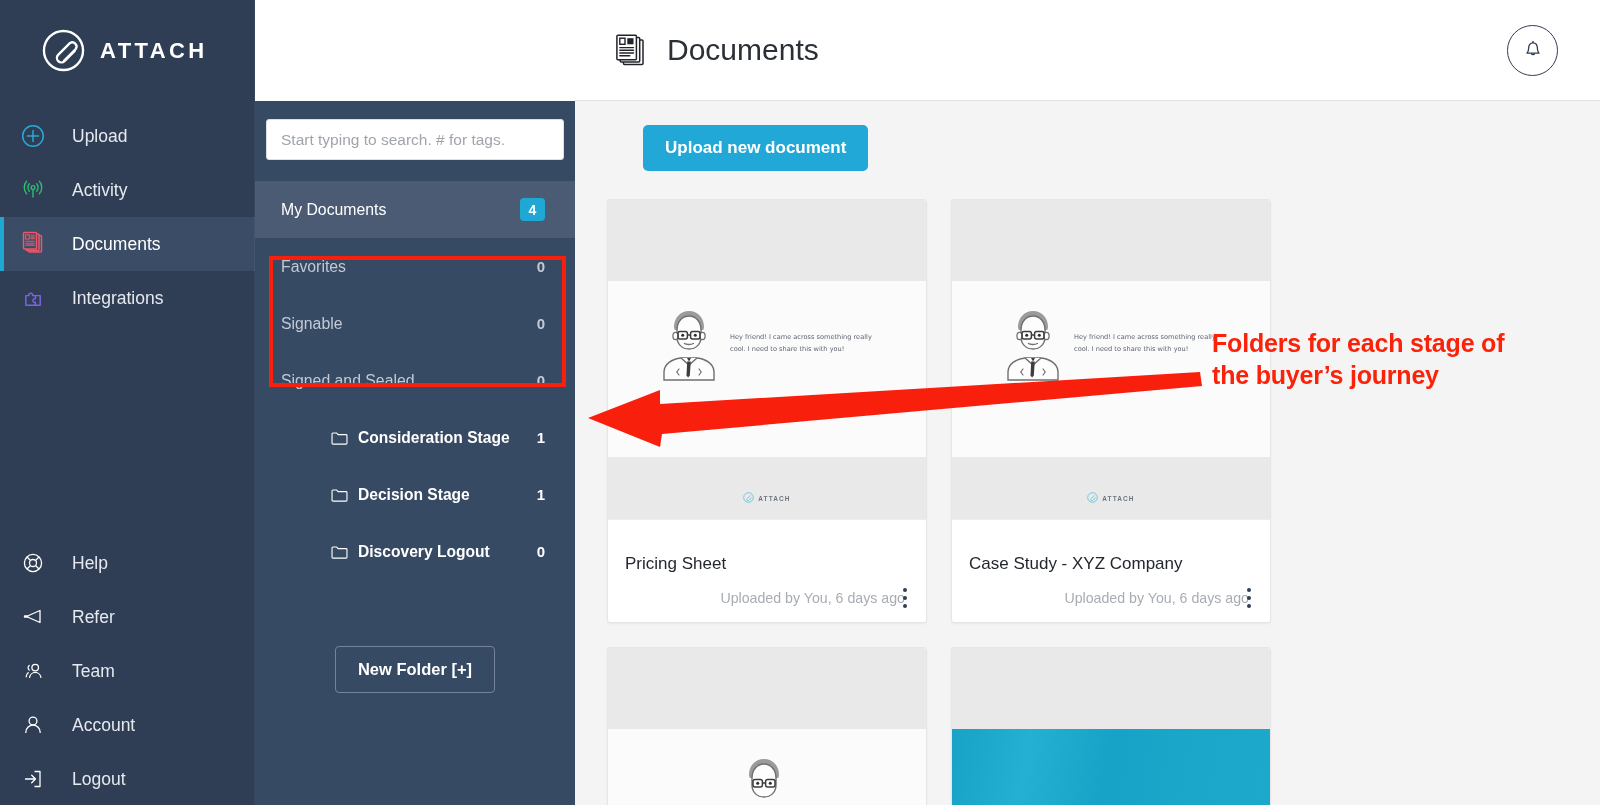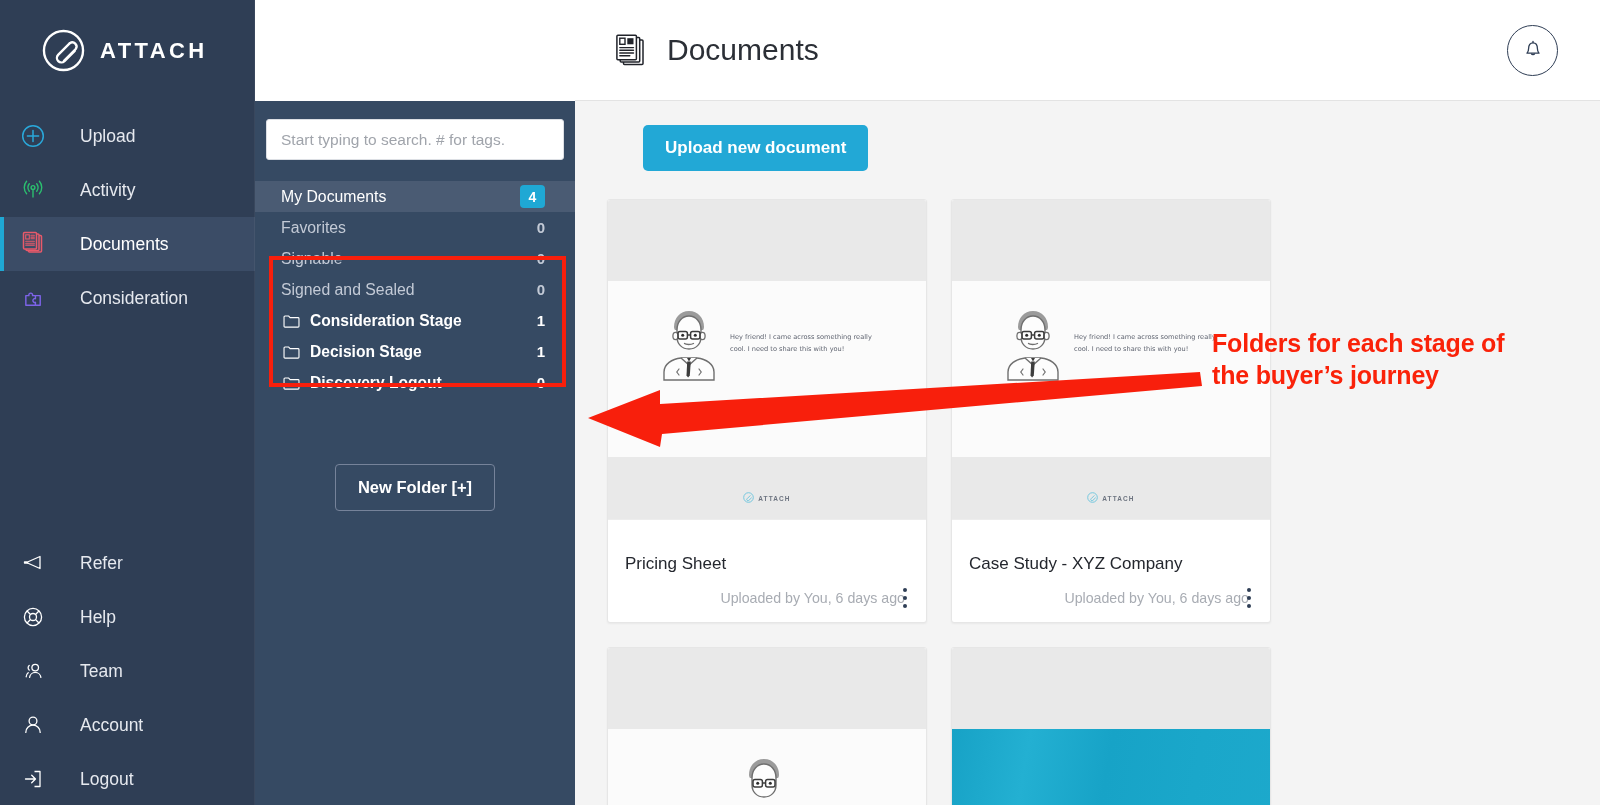--- a/index.html
+++ b/index.html
@@ -31,21 +31,21 @@
     color: #ffffff;
     font-size: 22px;
     letter-spacing: 3.4px;
     font-weight: 600;
   }
   .nav-list { margin-top: 8px; }
   .nav-item {
     display: flex; align-items: center;
     height: 54px;
     padding-left: 13px;
-    gap: 33px;
+    gap: 25px;
     color: #e6e9ef;
     font-size: 17.5px;
     position: relative;
     cursor: pointer;
   }
   .nav-item .nv-ico {
     width: 28px; height: 28px;
     display: flex; align-items: center; justify-content: center;
     flex: 0 0 28px;
     margin-left: 6px;
@@ -83,41 +83,41 @@
     border-radius: 3px;
     font-size: 15.5px;
     color: #333;
     padding: 0 14px;
     font-family: "Liberation Sans", sans-serif;
     outline: none;
   }
   .fp-search::placeholder { color: #a0a4ab; }
   .fp-list { margin-top: 21px; }
   .fp-row {
-    height: 31px;
+    height: 57px;
     display: flex; align-items: center;
     padding: 0 30px 0 26px;
     color: #c3cad6;
     font-size: 15.8px;
     cursor: pointer;
     position: relative;
   }
   .fp-row.selected { background: #4a5b73; }
   .fp-row.selected .fp-label { color: #ffffff; }
   .fp-label { flex: 1; }
   .fp-count { font-size: 15px; color: #c3cad6; font-weight: 600; }
   .fp-badge {
     background: #1fa8d4; color: #fff;
     font-size: 14px; font-weight: 700;
     border-radius: 4px;
     min-width: 25px; height: 23px;
     display: flex; align-items: center; justify-content: center;
     padding: 0 6px;
   }
-  .fp-folder { padding-left: 28px; }
+  .fp-folder { padding-left: 28px; margin-left: 48px; }
   .fp-folder .fp-label { font-weight: 700; color: #ffffff; padding-left: 10px; font-size: 15.6px; }
   .fp-folder .fp-count { color: #ffffff; font-weight: 700; }
   .folder-ico { width: 17px; height: 14px; flex: 0 0 17px; }
 
   .fp-redbox {
     position: absolute;
     left: 14px; top: 256px;
     width: 297px; height: 131px;
     border: 4px solid #f81f0c;
     pointer-events: none;
@@ -297,43 +297,43 @@
         <span class="nv-label">Documents</span>
       </div>
 
       <div class="nav-item">
         <span class="nv-ico">
           <svg viewBox="0 0 24 24" width="23" height="23">
             <path d="M4 9h3.2a2 2 0 1 1 3.8 0H14v3.2a2 2 0 1 0 0 3.8V19H4z" fill="none" stroke="#7d63e8" stroke-width="1.5" stroke-linejoin="round"></path>
             <path d="M14 9h5v10h-5" fill="none" stroke="#7d63e8" stroke-width="1.5" stroke-linejoin="round"></path>
           </svg>
         </span>
-        <span class="nv-label">Consideration</span>
+        <span class="nv-label">Integrations</span>
       </div>
     </div>
 
     <div class="nav-bottom">
-      <div class="nav-item">
-        <span class="nv-ico">
-          <svg viewBox="0 0 24 24" width="24" height="24">
-            <path d="M3.5 11h3L19 5.5v12L6.5 12h-3z" fill="none" stroke="#ffffff" stroke-width="1.3" stroke-linejoin="round"></path>
-            <path d="M6.5 11v1.5" stroke="#ffffff" stroke-width="1.3"></path>
-          </svg>
-        </span>
-        <span class="nv-label">Refer</span>
-      </div>
       <div class="nav-item">
         <span class="nv-ico">
           <svg viewBox="0 0 24 24" width="24" height="24">
             <circle cx="12" cy="12" r="8.6" fill="none" stroke="#ffffff" stroke-width="1.3"></circle>
             <circle cx="12" cy="12" r="3.5" fill="none" stroke="#ffffff" stroke-width="1.3"></circle>
             <path d="M5.8 5.8l3.7 3.7M18.2 5.8l-3.7 3.7M5.8 18.2l3.7-3.7M18.2 18.2l-3.7-3.7" stroke="#ffffff" stroke-width="1.3"></path>
           </svg>
         </span>
         <span class="nv-label">Help</span>
+      </div>
+      <div class="nav-item">
+        <span class="nv-ico">
+          <svg viewBox="0 0 24 24" width="24" height="24">
+            <path d="M3.5 11h3L19 5.5v12L6.5 12h-3z" fill="none" stroke="#ffffff" stroke-width="1.3" stroke-linejoin="round"></path>
+            <path d="M6.5 11v1.5" stroke="#ffffff" stroke-width="1.3"></path>
+          </svg>
+        </span>
+        <span class="nv-label">Refer</span>
       </div>
       <div class="nav-item">
         <span class="nv-ico">
           <svg viewBox="0 0 24 24" width="24" height="24">
             <circle cx="14.2" cy="8.6" r="3.3" fill="none" stroke="#ffffff" stroke-width="1.3"></circle>
             <path d="M8.6 18.4a5.7 5.7 0 0 1 11.3 0" fill="none" stroke="#ffffff" stroke-width="1.3" stroke-linecap="round"></path>
             <path d="M8.2 6.4a3 3 0 0 0 0 4.6M5.2 17.8a5.4 5.4 0 0 1 2-4.1" fill="none" stroke="#ffffff" stroke-width="1.3" stroke-linecap="round"></path>
           </svg>
         </span>
         <span class="nv-label">Team</span>

